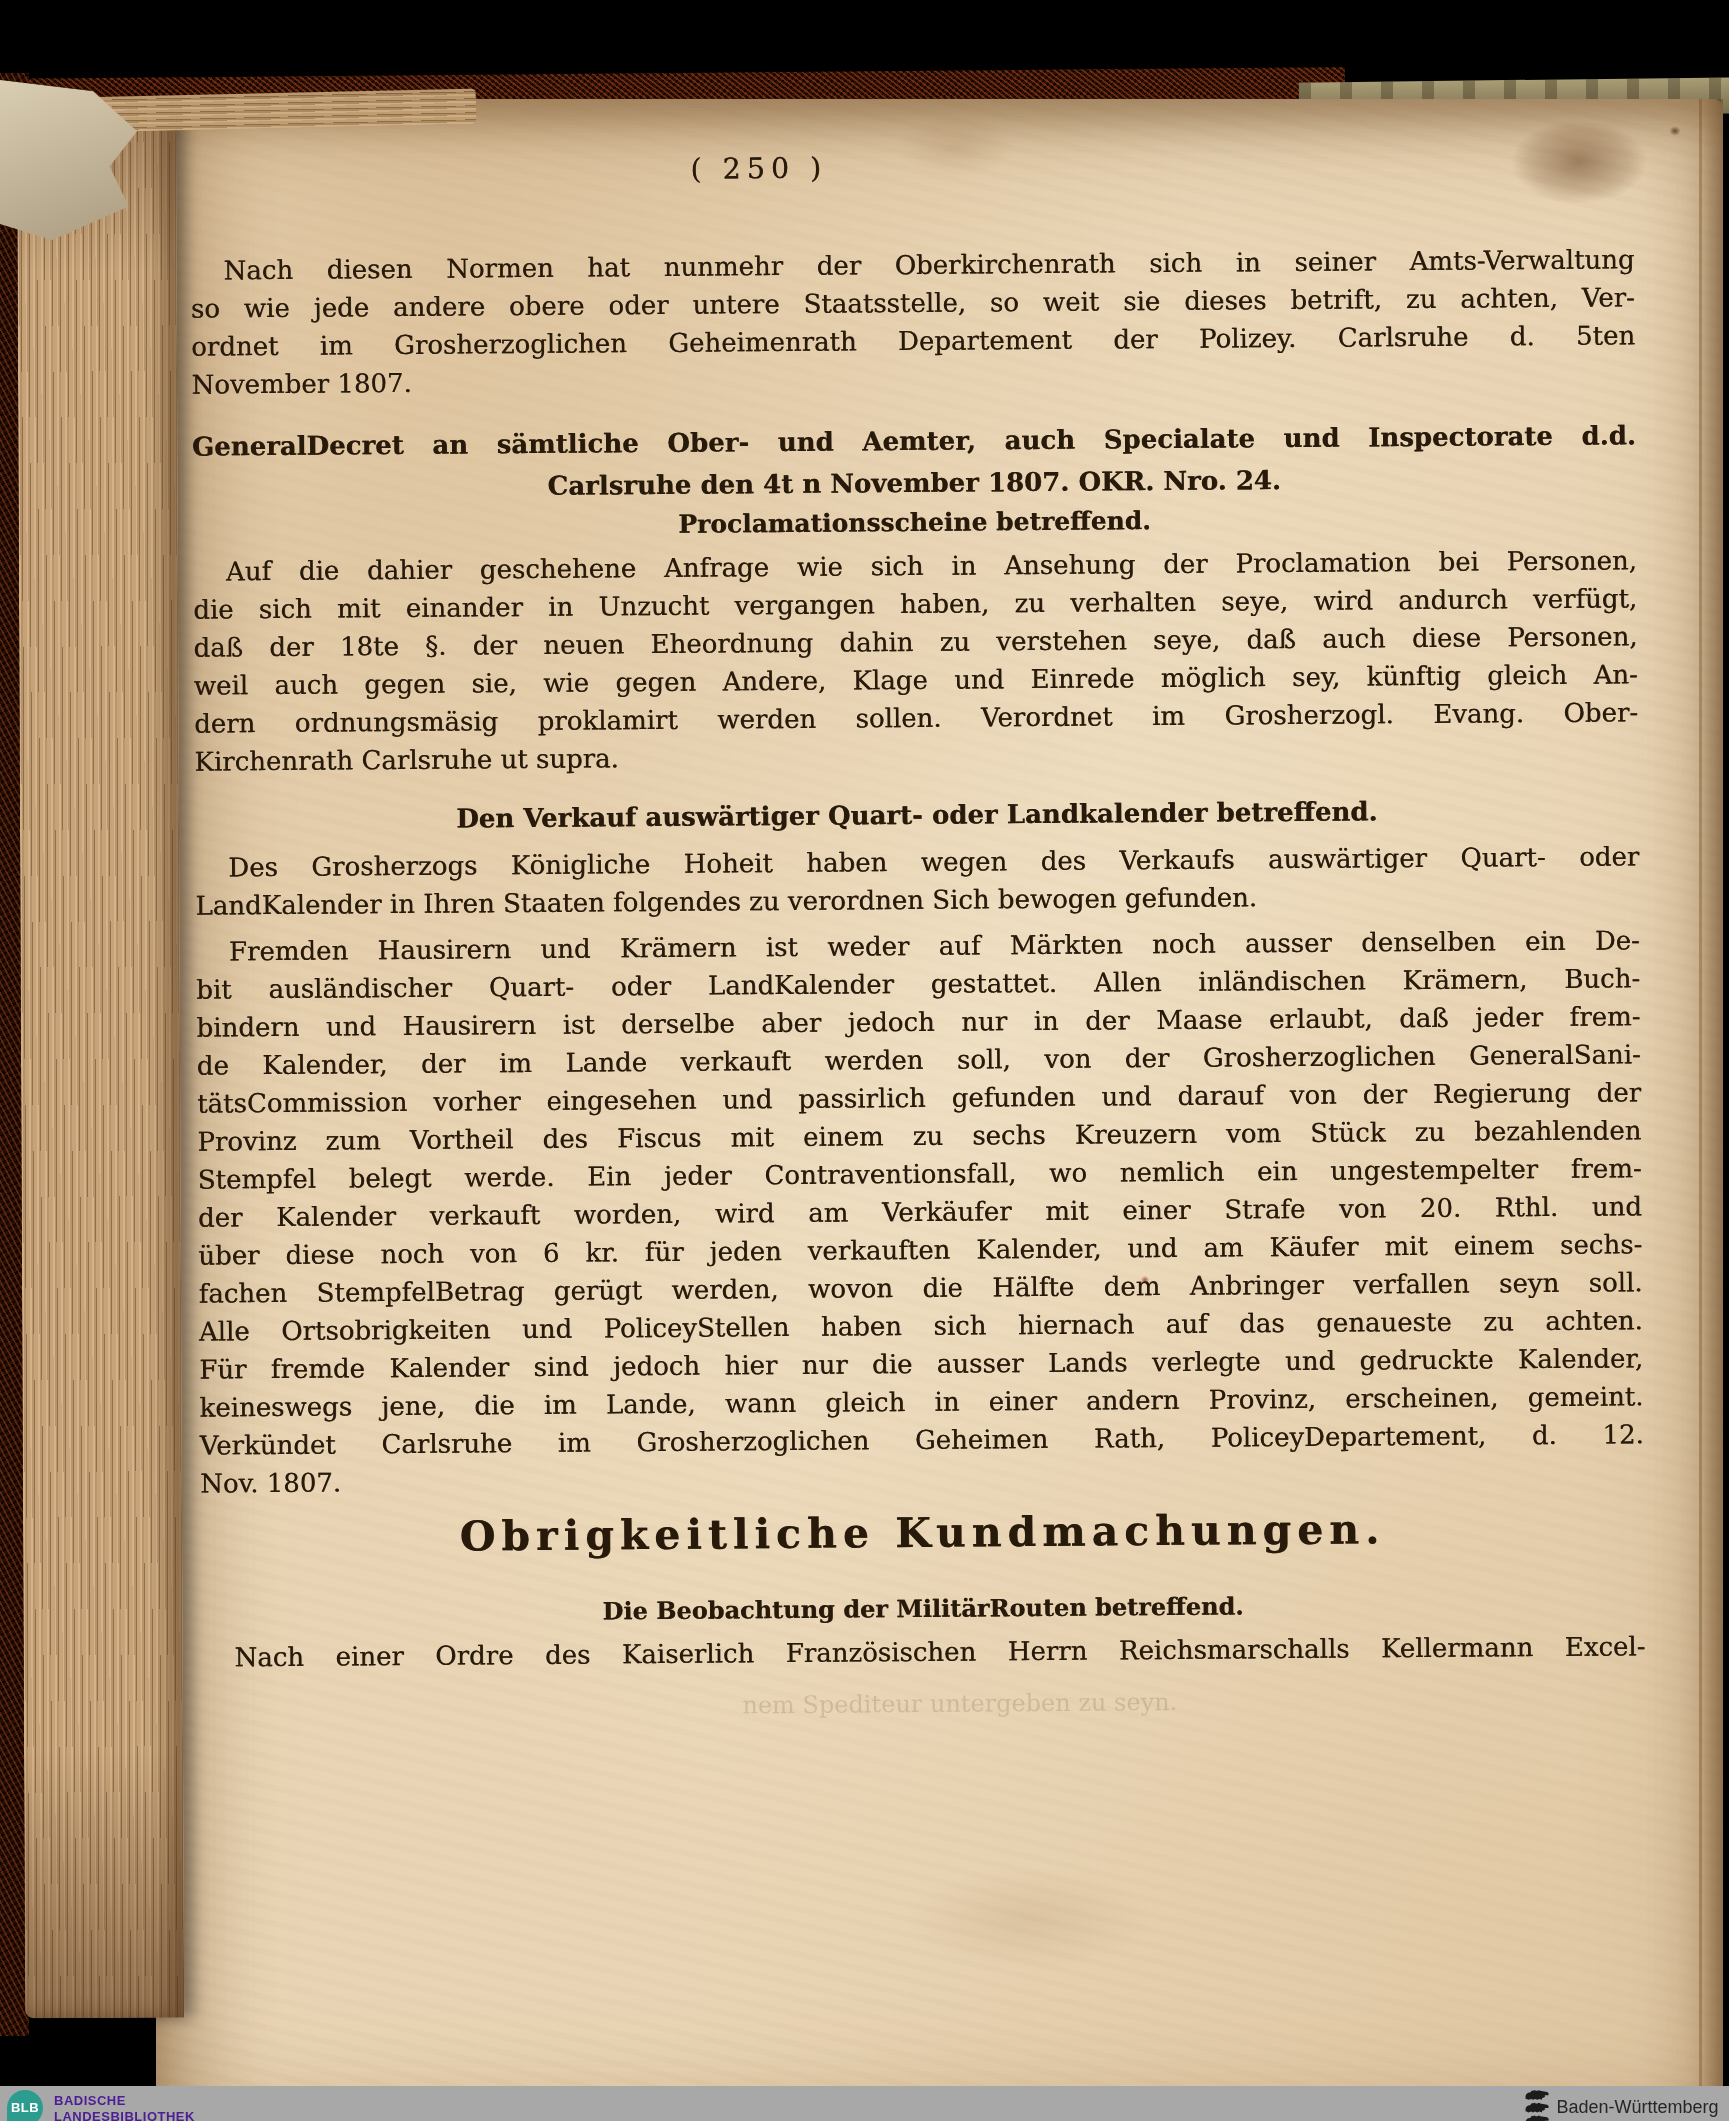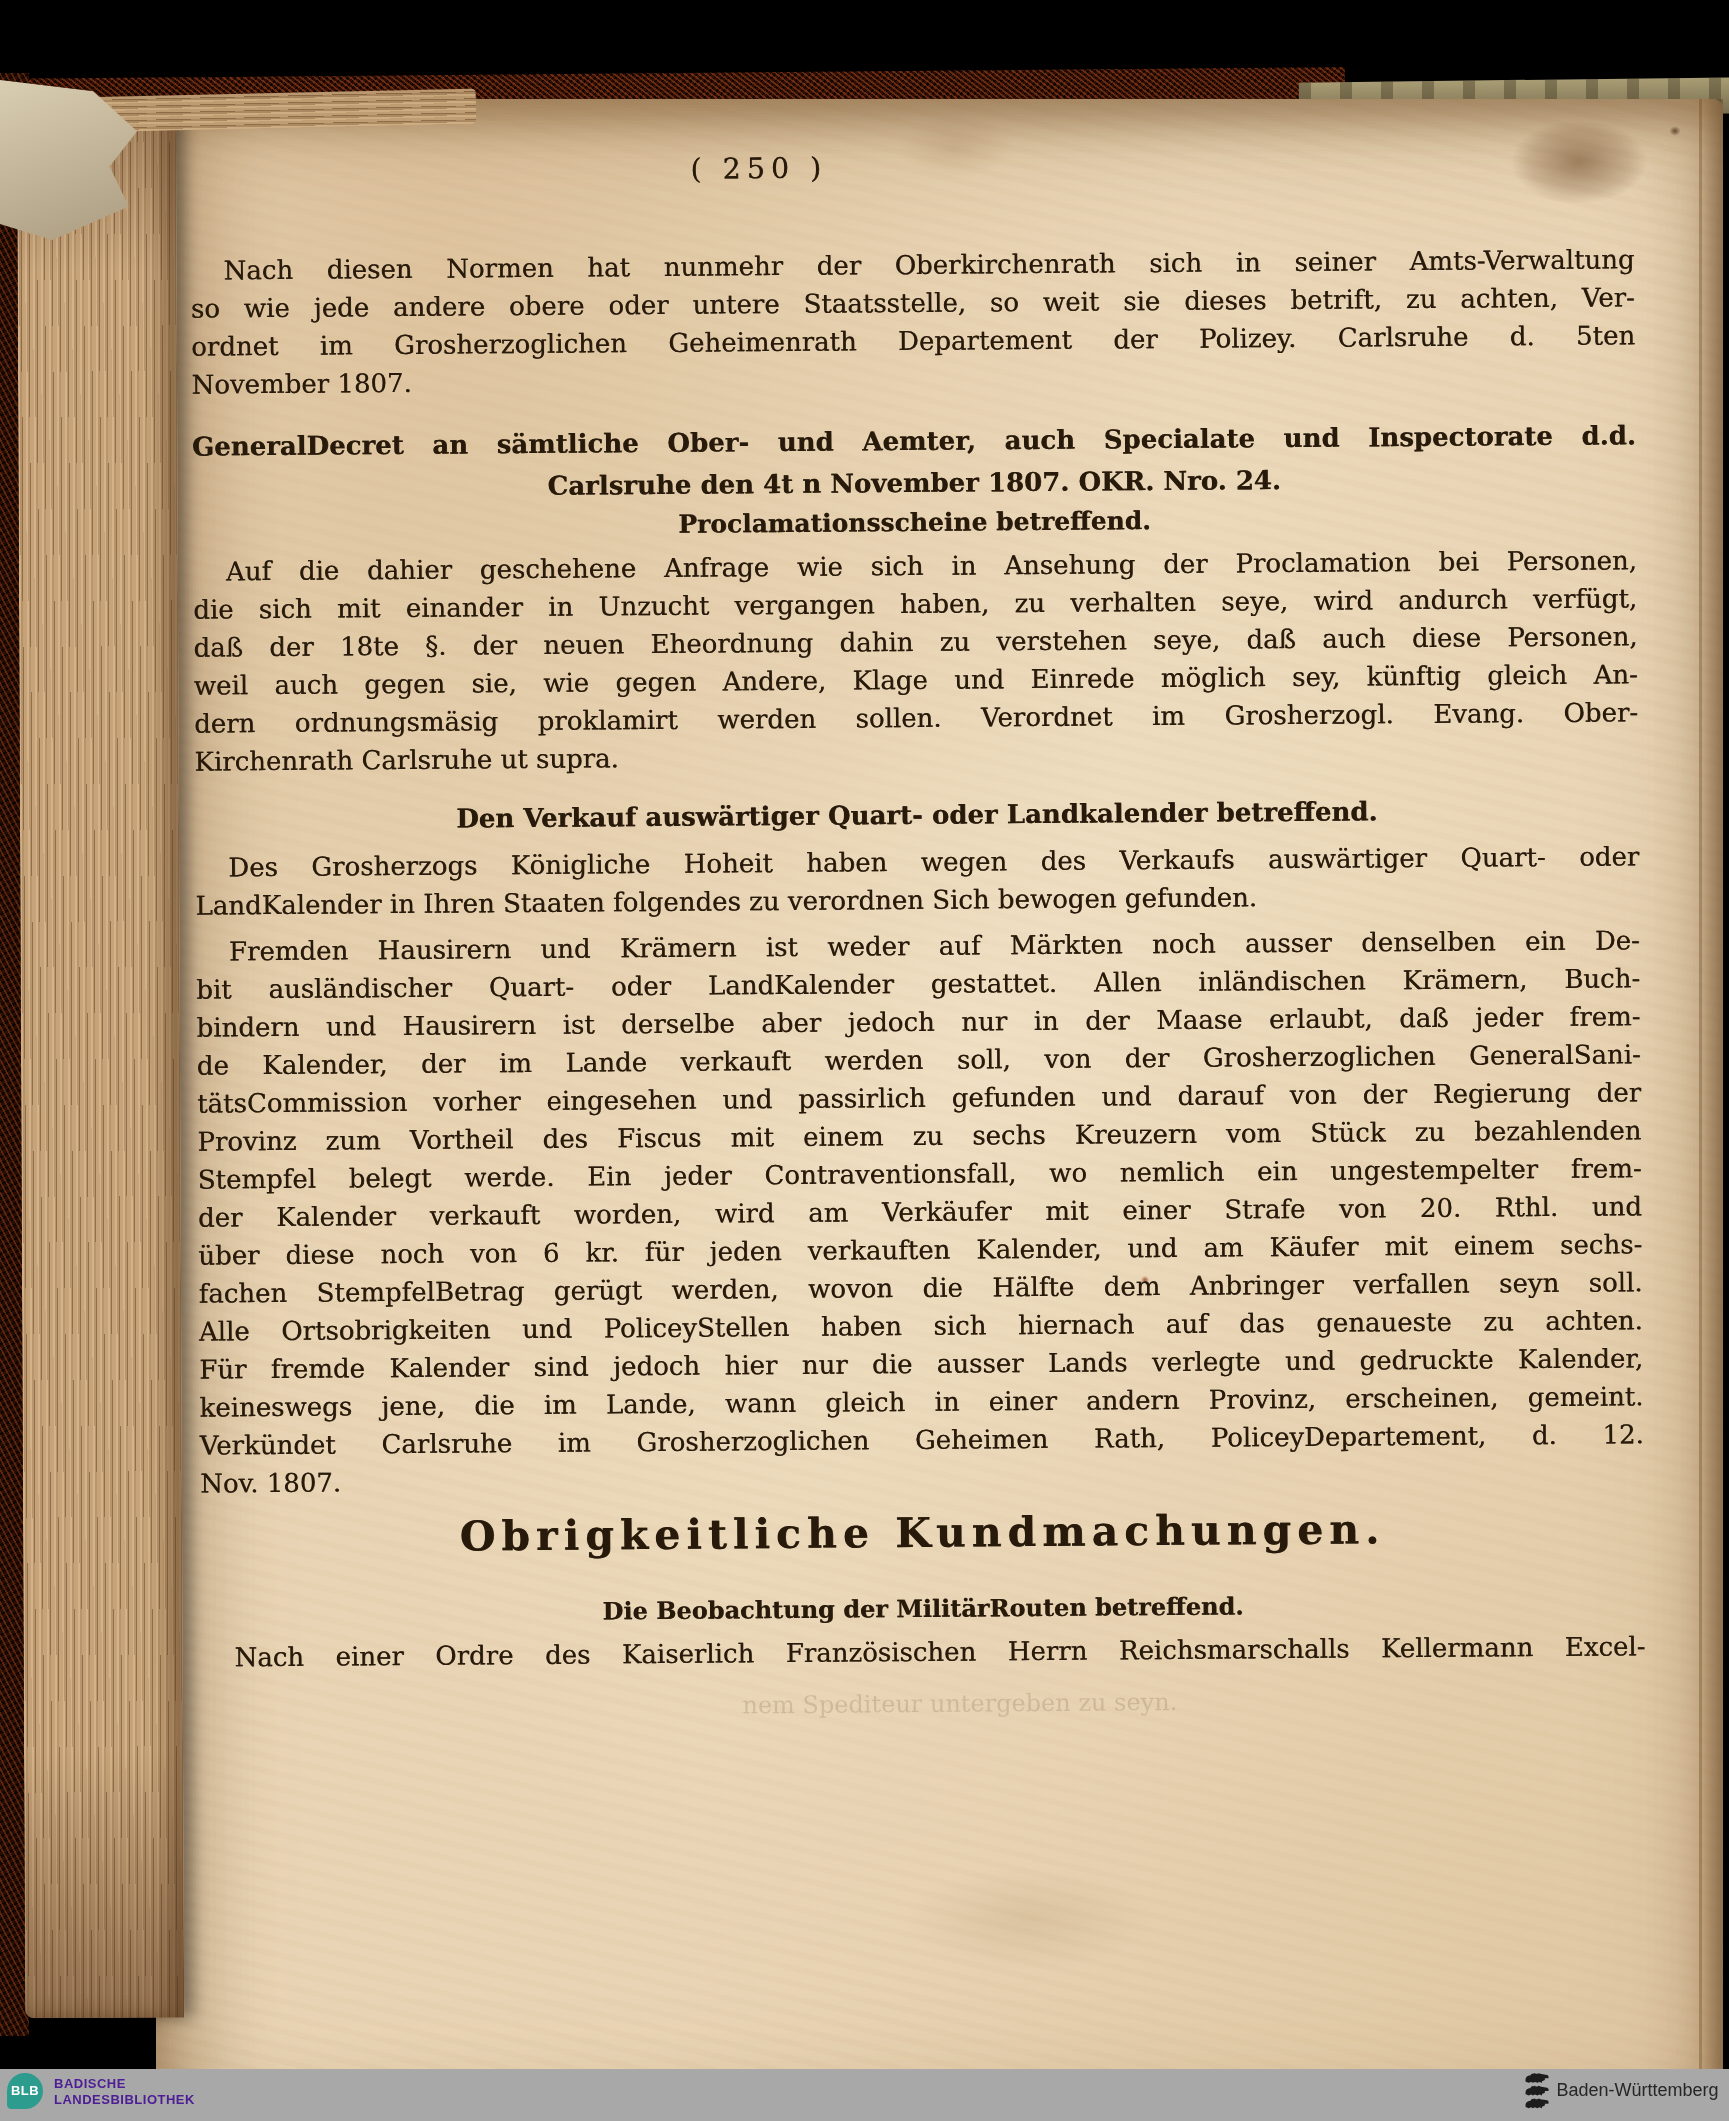--- a/index.html
+++ b/index.html
@@ -84,21 +84,21 @@
   #s5{top:448px;}
   #s6{top:697px;font-weight:bold;}
   #s7{top:744px;}
   #s8{top:828px;}
   #s9{top:1409px;font-weight:bold;font-size:41px;line-height:50px;letter-spacing:6px;}
   #s10{top:1491px;font-weight:bold;font-size:24px;}
   #s11{top:1534px;}
   #s12{top:1586px;opacity:.18;color:#5d4a2e;transform:translateX(36px);font-size:24px;text-shadow:none;}
 
   
-  .footer{position:absolute;left:0;bottom:0;width:1729px;height:53px;background:#a8a8a8;z-index:10;
+  .footer{position:absolute;left:0;bottom:0;width:1729px;height:36px;background:#a8a8a8;z-index:10;
     font-family:"Liberation Sans", sans-serif;}
   .blb-badge{position:absolute;left:7px;top:3.5px;width:36px;height:36px;background:#2b9c8d;
     border-radius:50% 50% 50% 12%;display:flex;align-items:center;justify-content:center;}
   .blb-badge span{color:#fff;font-weight:bold;font-size:13px;letter-spacing:0.4px;}
   .lib-name{position:absolute;left:54px;top:7px;font-weight:bold;font-size:13px;line-height:1.25;
     color:#4c1d95;letter-spacing:0.5px;}
   .state{position:absolute;right:10.4px;top:0;height:43px;display:flex;align-items:center;gap:5px;
     color:#262626;font-size:18px;}
   .state svg{display:block;}
 </style>

